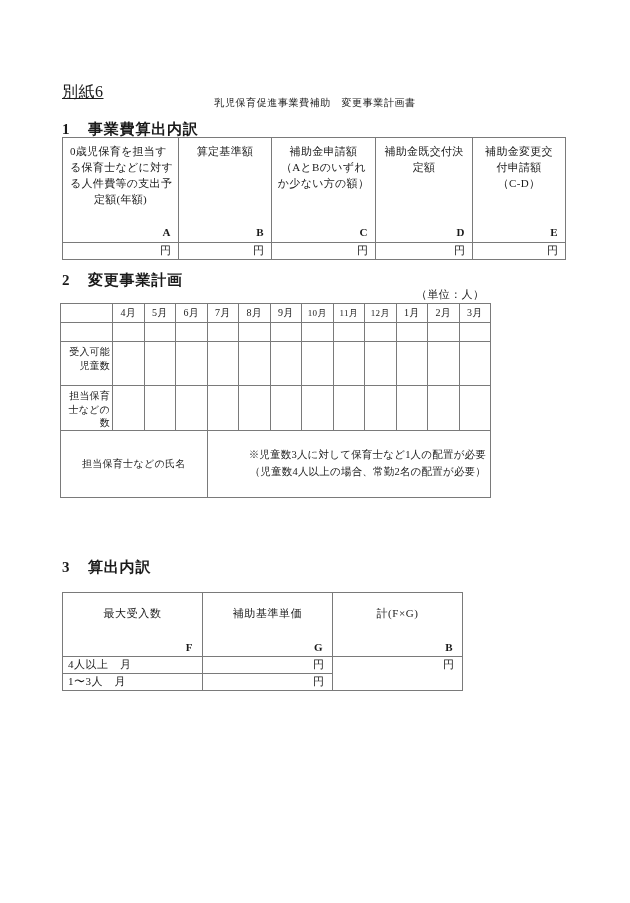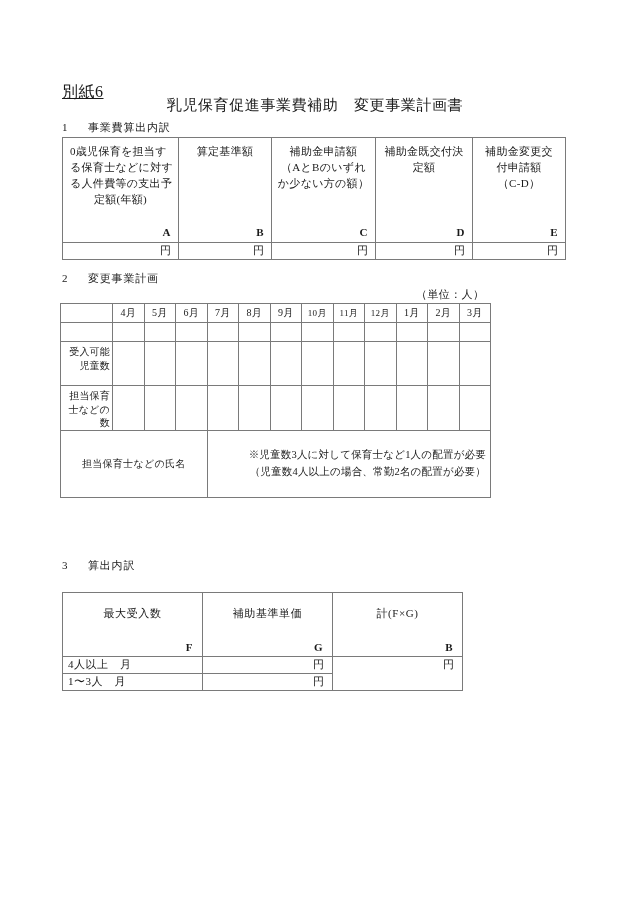--- a/index.html
+++ b/index.html
@@ -28,27 +28,28 @@
     font-size: 16px;
     letter-spacing: 0.5px;
     text-decoration: underline;
   }
   .doc-title {
     position: absolute;
     left: 0;
     right: 0;
     top: 96px;
     text-align: center;
+    font-size: 10px;
+    letter-spacing: 0.6px;
+  }
+  .section-heading {
+    position: absolute;
     font-size: 15px;
-    letter-spacing: 0.6px;
-  }
-  .section-heading {
-    position: absolute;
-    font-size: 11px;
     letter-spacing: 0.8px;
+    font-weight: bold;
   }
   .section-heading .num {
     display: inline-block;
     width: 26px;
   }
   .unit-note {
     position: absolute;
     font-size: 11px;
     letter-spacing: 0.4px;
   }

